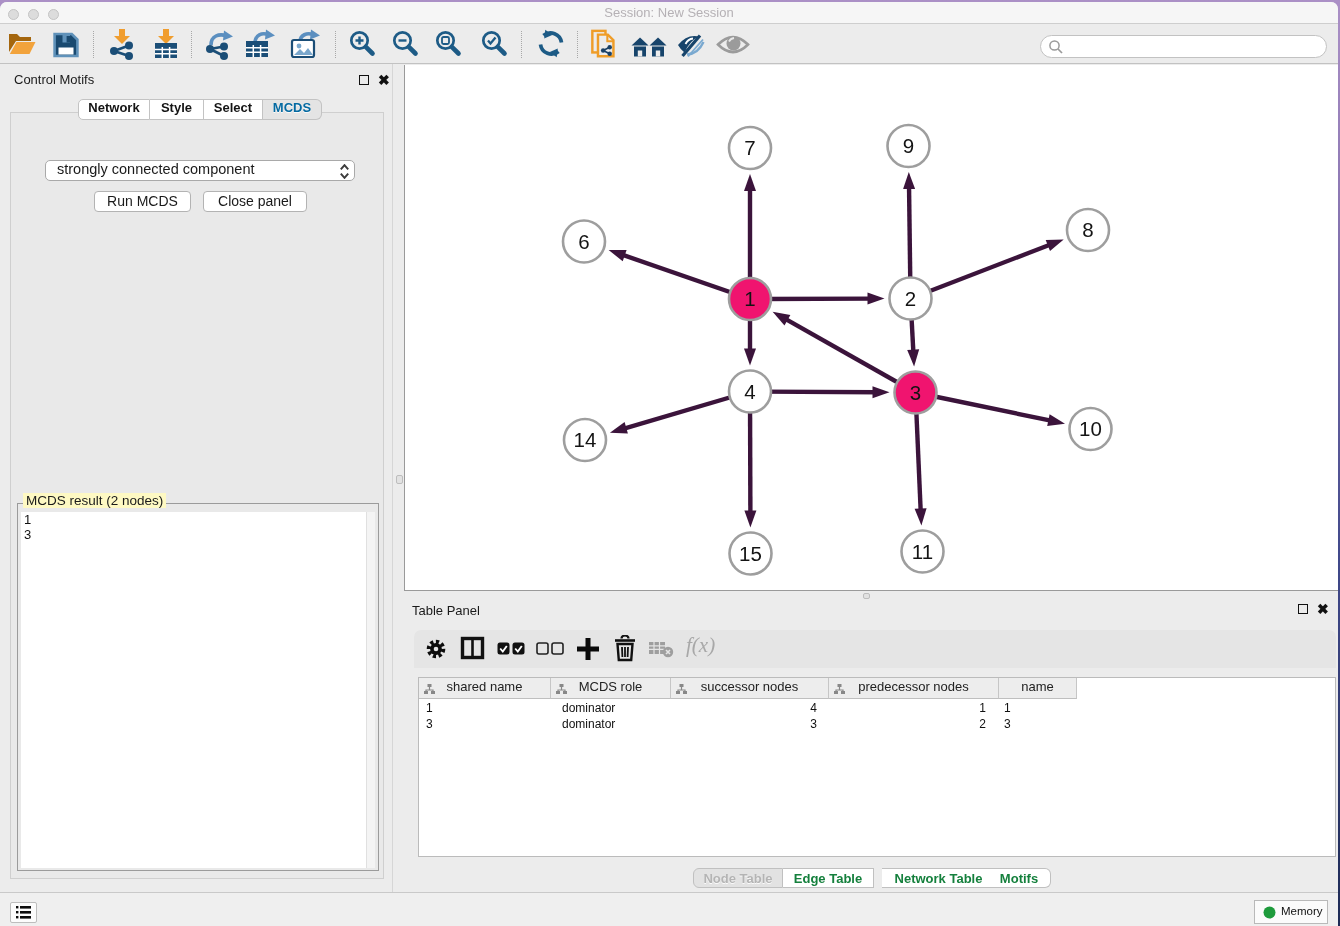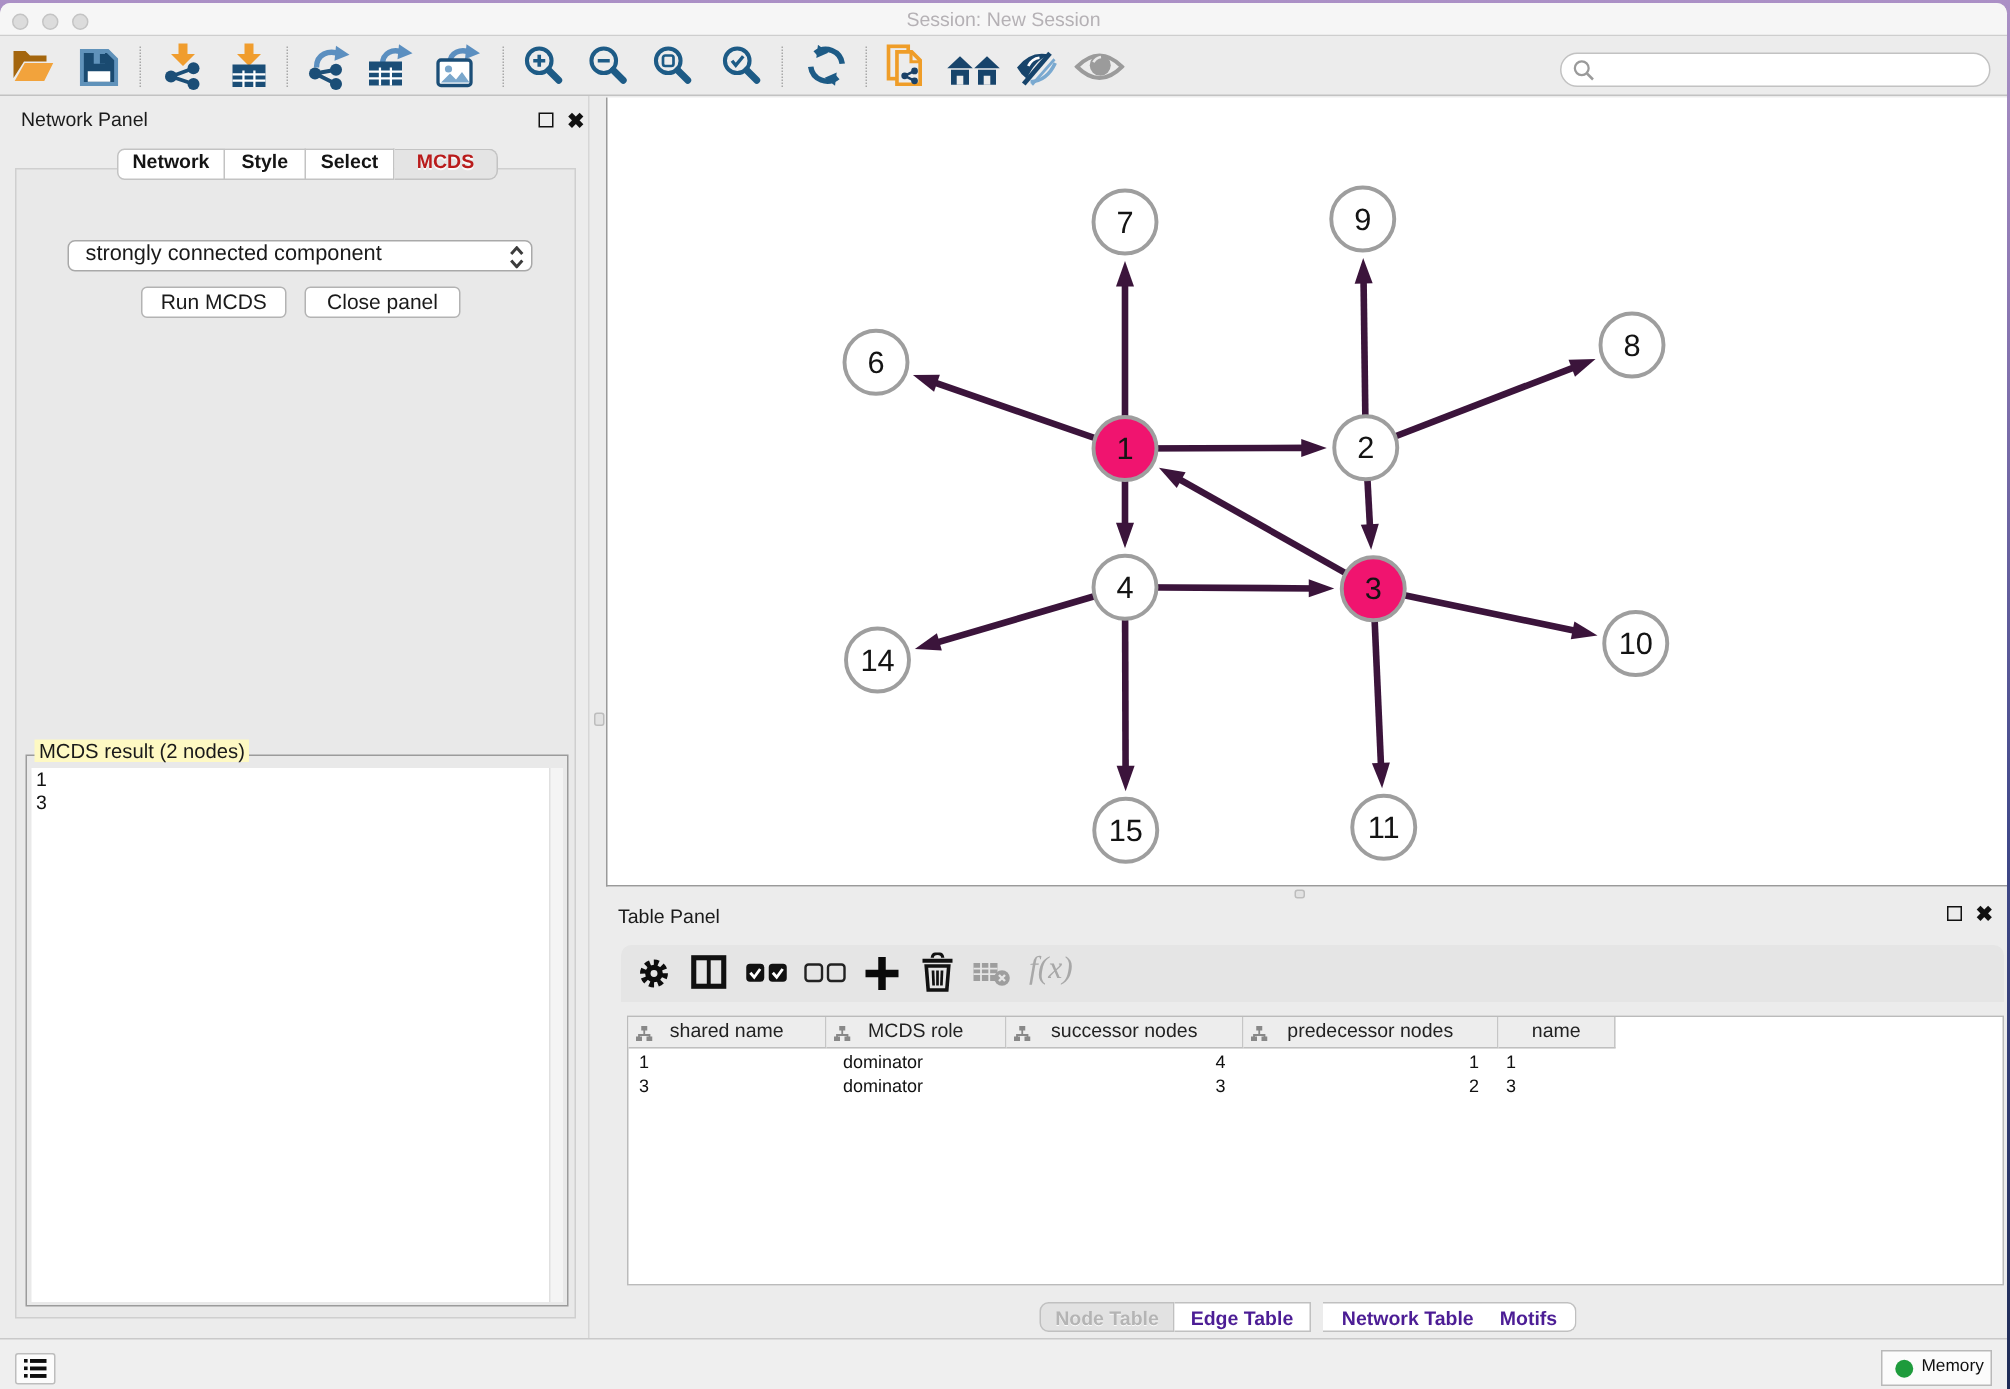--- a/index.html
+++ b/index.html
@@ -51,21 +51,21 @@
   .mac { position:absolute; top:5px; width:13px; height:13px; border-radius:50%; }
   
   #tpanel { position:absolute; left:404px; top:598px; width:934px; height:293px; background:#ececec; }
   #tpanel .hdr { position:absolute; left:8px; top:3px; font-size:13px; color:#1a1a1a; }
   #ttoolbar { position:absolute; left:10px; top:30px; width:922px; height:38px; background:#e5e5e5; border-radius:7px 7px 0 0; }
   #ttable { position:absolute; left:14px; top:77px; width:918px; height:180px; background:#fff; border:1px solid #bbb;padding-left:48px; }
   .th { position:absolute; top:0; height:21px; background:#ededed; border-right:1px solid #c6c6c6;
         border-bottom:1px solid #bfbfbf; font-size:13px; color:#222; text-align:center; line-height:18px; }
   .cell { position:absolute; font-size:12px; color:#111; height:16px; line-height:16px; }
   .btab { position:absolute; top:268px; height:20px; background:#fff; border:1px solid #c0c0c0;
-          font-size:13px; font-weight:bold; color:#4c1d95; text-align:center; line-height:19px; }
+          font-size:13px; font-weight:bold; color:#15803d; text-align:center; line-height:19px; }
   
   #statusbar { position:absolute; left:0; top:890px; width:1338px; height:35px;
                background:#efefef; border-top:1px solid #c9c9c9; }
   #listbtn { position:absolute; left:10px; top:9px; width:27px; height:21px; background:#fcfcfc;
              border:1px solid #bdbdbd; border-radius:2px; }
   #membtn { position:absolute; left:1254px; top:7px; width:74px; height:24px; background:#fbfbfb;
             border:1px solid #b9b9b9; font-size:11.5px; color:#111; }
 </style>
 </head>
 <body>
@@ -181,27 +181,27 @@
     <path d="M13,7.5 Q14.5,4.5 18,4" stroke="#e9e9e9" stroke-width="1.8" fill="none"></path>
   </svg></div>
   <div id="searchbox">
         <svg width="16" height="16" viewBox="0 0 16 16" style="position:absolute;left:7px;top:3px">
     <circle cx="6.5" cy="6.5" r="4.6" fill="none" stroke="#9a9a9a" stroke-width="1.5"></circle>
     <line x1="10" y1="10" x2="14" y2="14" stroke="#9a9a9a" stroke-width="1.7"></line>
   </svg>
       </div>
 </div>
 <div id="cpanel">
-  <div class="hdr">Network Panel</div>
+  <div class="hdr">Control Motifs</div>
   <div class="maxbox" style="left:359px;top:11px"></div>
   <div class="xmark" style="left:378px;top:11px">✖</div>
   <div class="tab" style="left:78px;width:72px;border-radius:5px 0 0 5px">Network</div>
   <div class="tab" style="left:150px;width:54px;border-left:none">Style</div>
   <div class="tab" style="left:204px;width:59px;border-left:none">Select</div>
-  <div class="tab" style="left:263px;width:69px;border-left:none;background:#e4e4e4;color:#b91c1c;text-shadow:0 1px 0 #fafafa;border-radius:0 6px 6px 0">MCDS</div>
+  <div class="tab" style="left:263px;width:59px;border-left:none;background:#e4e4e4;color:#0369a1;text-shadow:0 1px 0 #fafafa;border-radius:0 6px 6px 0">MCDS</div>
   <div id="tabpanelbox">
     <div id="dropdown">strongly connected component
       <svg width="11" height="15" viewBox="0 0 11 15" style="position:absolute;right:4px;top:3px">
         <path d="M1.8,5.3 L5.5,1.2 L9.2,5.3" fill="none" stroke="#3c3c3c" stroke-width="2"></path>
         <path d="M1.8,9.7 L5.5,13.8 L9.2,9.7" fill="none" stroke="#3c3c3c" stroke-width="2"></path>
       </svg>
     </div>
     <div class="btn" style="left:83px;width:97px">Run MCDS</div>
     <div class="btn" style="left:192px;width:104px">Close panel</div>
     <div id="fieldset">

